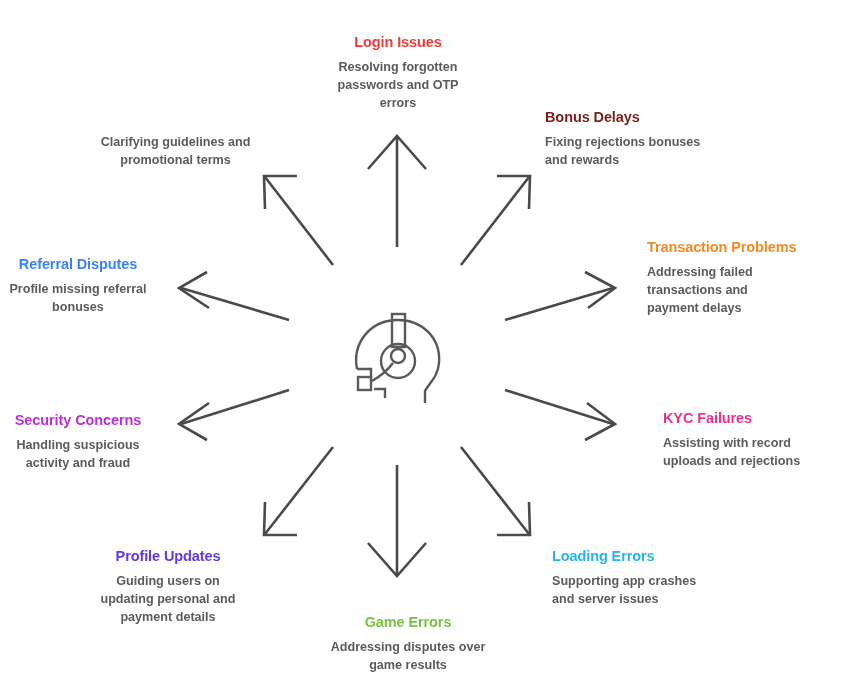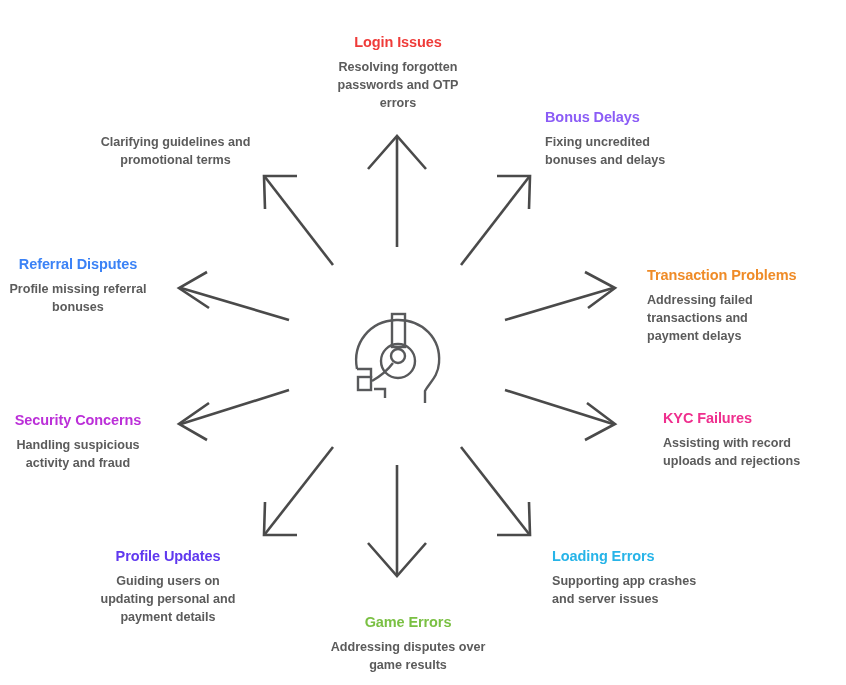--- a/index.html
+++ b/index.html
@@ -45,21 +45,21 @@
     color: #5b5b5b;
     margin: 0;
   }
   .align-left   { text-align: left; }
   .align-right  { text-align: center; }
   .align-center { text-align: center; }
 
   
   #node-login-issues       { left: 318px; top: 33px;  width: 160px; }
   #node-bonus-delays       { left: 545px; top: 108px; width: 160px; }
-  #node-transaction        { left: 647px; top: 238px; width: 150px; margin-top: 28px; }
+  #node-transaction        { left: 647px; top: 238px; width: 150px; }
   #node-kyc-failures       { left: 647px; top: 409px; width: 165px; margin-left: 16px; }
   #node-loading-errors     { left: 552px; top: 547px; width: 150px; }
   #node-game-errors        { left: 328px; top: 613px; width: 160px; }
   #node-profile-updates    { left: 92px;  top: 547px; width: 152px; }
   #node-security-concerns  { left: 8px;   top: 411px; width: 140px; }
   #node-referral-disputes  { left: 8px;   top: 255px; width: 140px; }
   #node-promotional-terms  { left: 98px;  top: 133px; width: 155px; }
 
   
   #center-icon {
@@ -150,22 +150,22 @@
       <path d="M31 86 L42 86 L42 95"></path>
     </svg>
   </div>
 
   <div class="node align-center" id="node-login-issues">
     <div class="node-title" style="color:#ef3b39">Login Issues</div>
     <div class="node-desc">Resolving forgotten passwords and OTP errors</div>
   </div>
 
   <div class="node align-left" id="node-bonus-delays">
-    <div class="node-title" style="color:#8b5cf6">Bonus Delays</div>
-    <div class="node-desc">Fixing uncredited bonuses and delays</div>
+    <div class="node-title" style="color:#7f1d1d">Bonus Delays</div>
+    <div class="node-desc">Fixing rejections bonuses and rewards</div>
   </div>
 
   <div class="node align-left" id="node-transaction">
     <div class="node-title" style="color:#ef8b27">Transaction Problems</div>
     <div class="node-desc">Addressing failed transactions and payment delays</div>
   </div>
 
   <div class="node align-left" id="node-kyc-failures">
     <div class="node-title" style="color:#ef2f8e">KYC Failures</div>
     <div class="node-desc">Assisting with record uploads and rejections</div>

